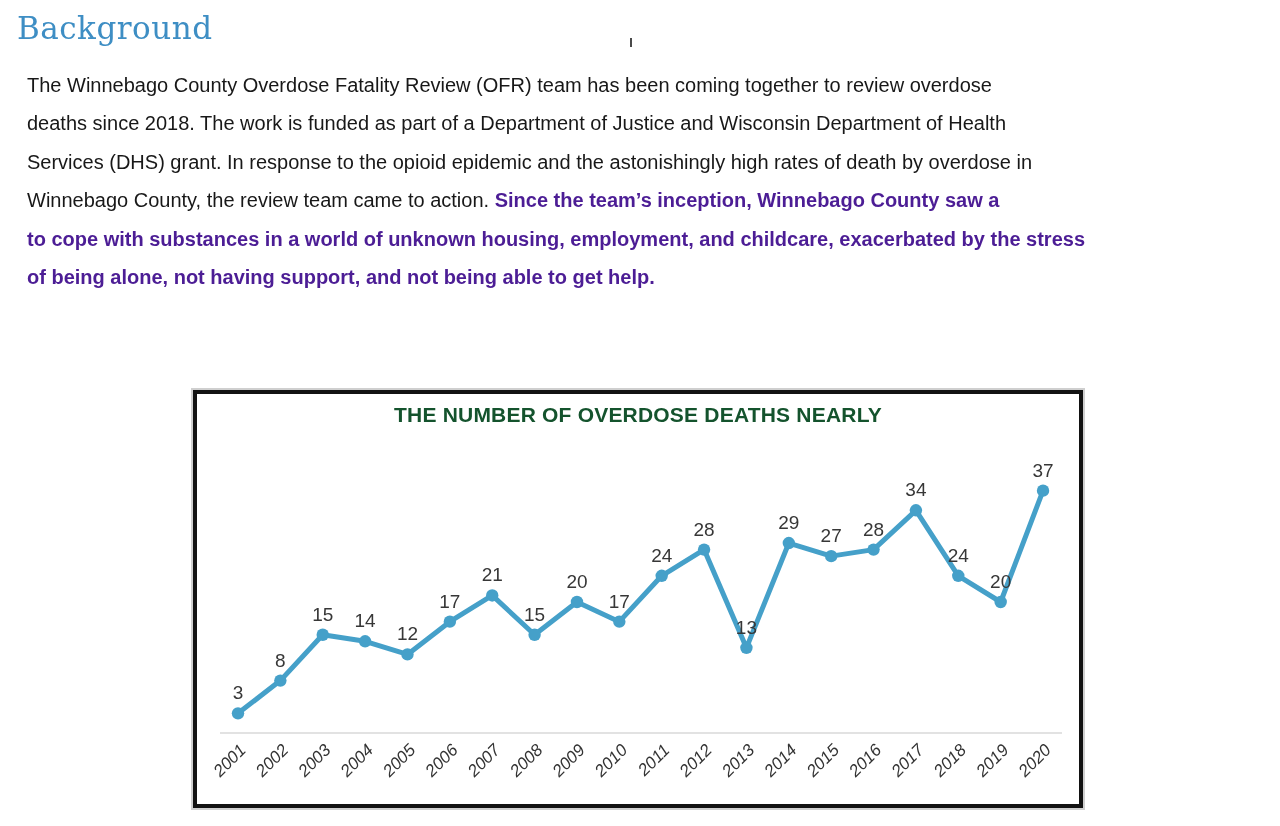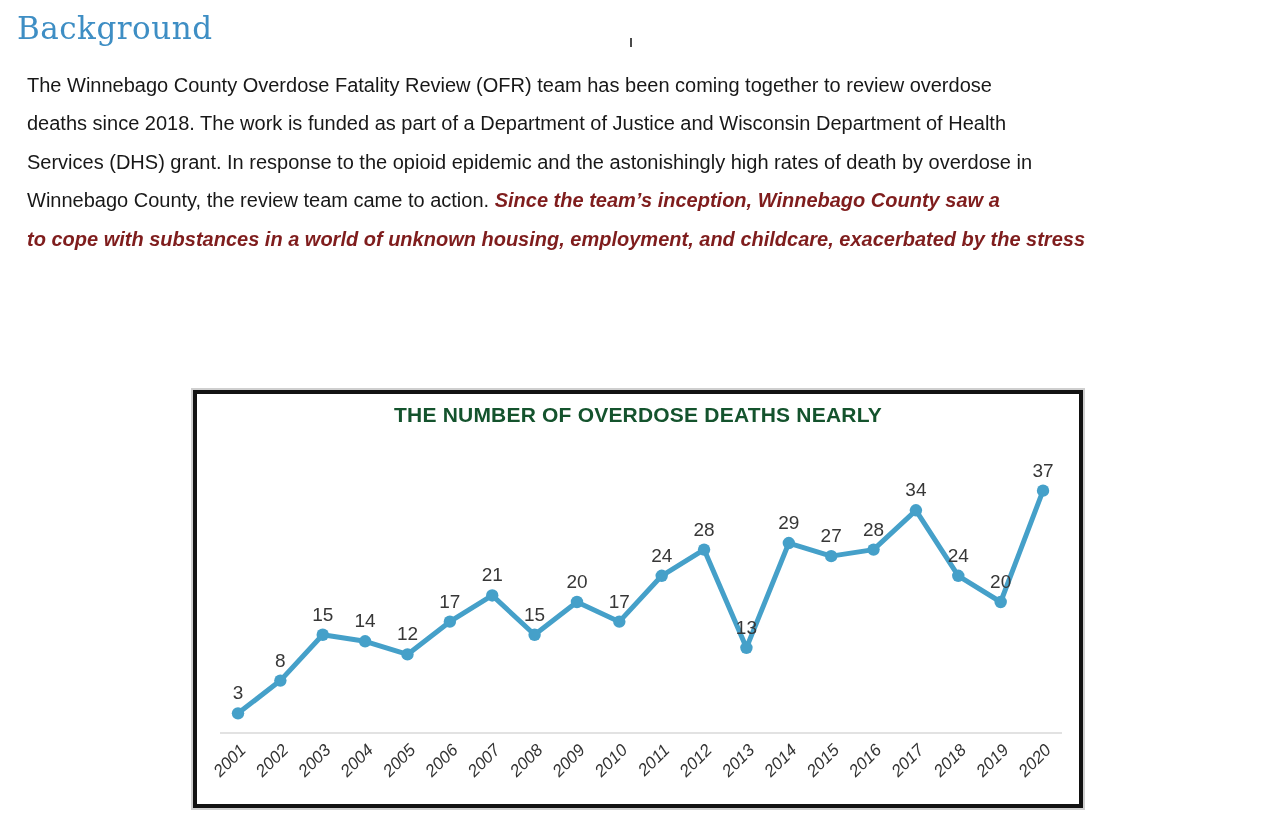--- a/index.html
+++ b/index.html
@@ -8,21 +8,21 @@
 
   .heading{position:absolute;left:17px;top:10px;
            font-family:"DejaVu Serif",serif;
            font-size:31px;font-weight:400;color:#3e8ec4;letter-spacing:0.5px;}
 
   .stray-mark{position:absolute;left:630px;top:38px;width:2px;height:9px;background:#4a4a4a;}
 
   .paragraph{position:absolute;left:27px;top:66px;width:1240px;
              font-size:20px;color:#181818;line-height:38.4px;}
   .pline{white-space:nowrap;}
-  .em{color:#7f1d1d;font-weight:bold;font-style:italic;}
+  .em{color:#4c1d95;font-weight:bold;}
 
   .chart-box{position:absolute;left:193px;top:390px;width:882px;height:410px;
              border:4px solid #121212;background:#ffffff;
              box-shadow:0 0 0 2px #cfcfcf;}
   .chart-title{margin-top:9px;text-align:center;font-weight:bold;
                font-size:21px;line-height:24px;color:#14532d;letter-spacing:0.2px;}
   .chart-title div{white-space:nowrap;}
   .chart-svg{position:absolute;left:0;top:0;width:882px;height:410px;}
 
   svg text{font-family:"Liberation Sans",sans-serif;}
@@ -35,20 +35,21 @@
 <div class="heading">Background</div>
 
 <div class="stray-mark"></div>
 
 <div class="paragraph">
     <div class="pline"><span>The Winnebago County Overdose Fatality Review (OFR) team has been coming together to review overdose</span></div>
     <div class="pline"><span>deaths since 2018. The work is funded as part of a Department of Justice and Wisconsin Department of Health</span></div>
     <div class="pline"><span>Services (DHS) grant. In response to the opioid epidemic and the astonishingly high rates of death by overdose in</span></div>
     <div class="pline"><span>Winnebago County, the review team came to action. </span><span class="em">Since the team’s inception, Winnebago County saw a</span></div>
     <div class="pline"><span class="em">to cope with substances in a world of unknown housing, employment, and childcare, exacerbated by the stress</span></div>
+    <div class="pline"><span class="em">of being alone, not having support, and not being able to get help.</span></div>
   </div>
 
 <div class="chart-box">
   <svg class="chart-svg" viewBox="0 0 882 410" xmlns="http://www.w3.org/2000/svg">
       <line x1="23" y1="339" x2="865" y2="339" stroke="#d9d9d9" stroke-width="1.5"></line>
       <polyline points="41,319.35 83.37,286.6 125.74,240.75 168.10999999999999,247.3 210.48,260.4 252.85,227.65 295.21999999999997,201.45000000000002 337.59,240.75 379.96,208 422.33,227.65 464.7,181.8 507.07,155.6 549.4399999999999,253.85000000000002 591.81,149.05 634.18,162.15 676.55,155.6 718.92,116.30000000000001 761.29,181.8 803.66,208 846.03,96.65" fill="none" stroke="#45a0c9" stroke-width="5" stroke-linejoin="round" stroke-linecap="round"></polyline>
       <circle cx="41" cy="319.35" r="6.2" fill="#45a0c9"></circle>
       <text x="41" y="305.35" text-anchor="middle" class="dlabel">3</text>
       <text x="50" y="357" text-anchor="end" transform="rotate(-45 50 357)" class="xlabel">2001</text>
       <circle cx="83.37" cy="286.6" r="6.2" fill="#45a0c9"></circle>

